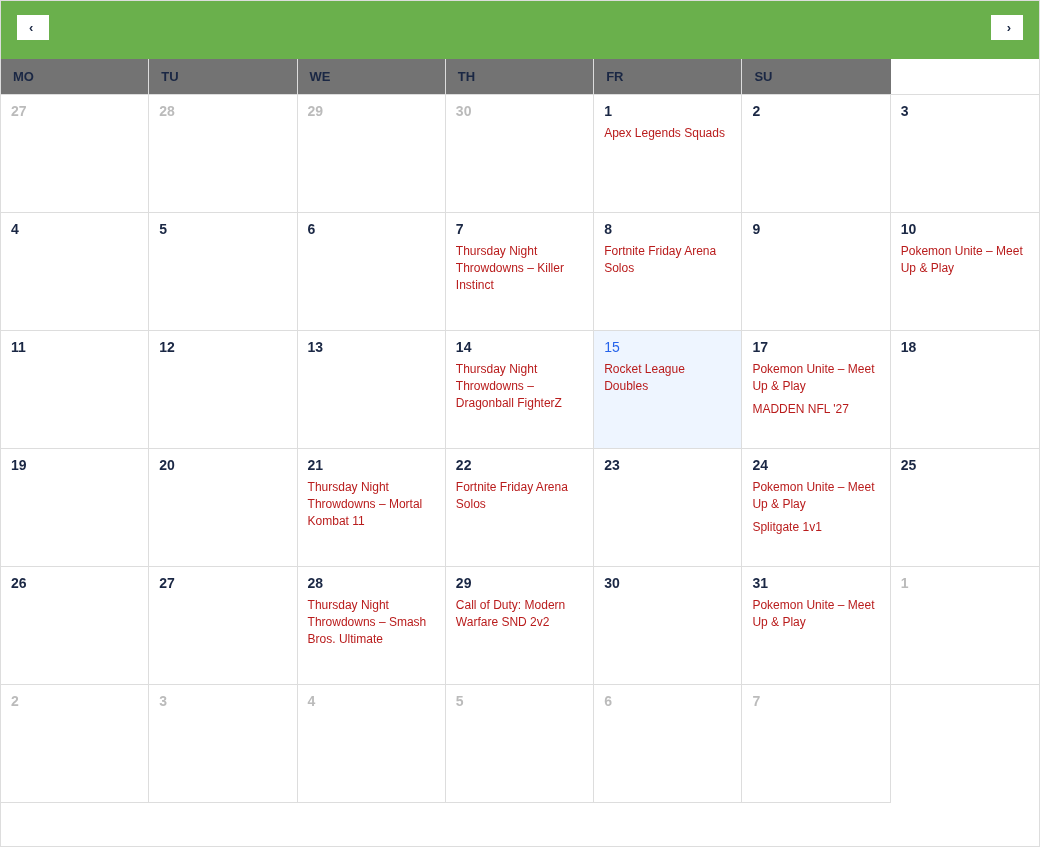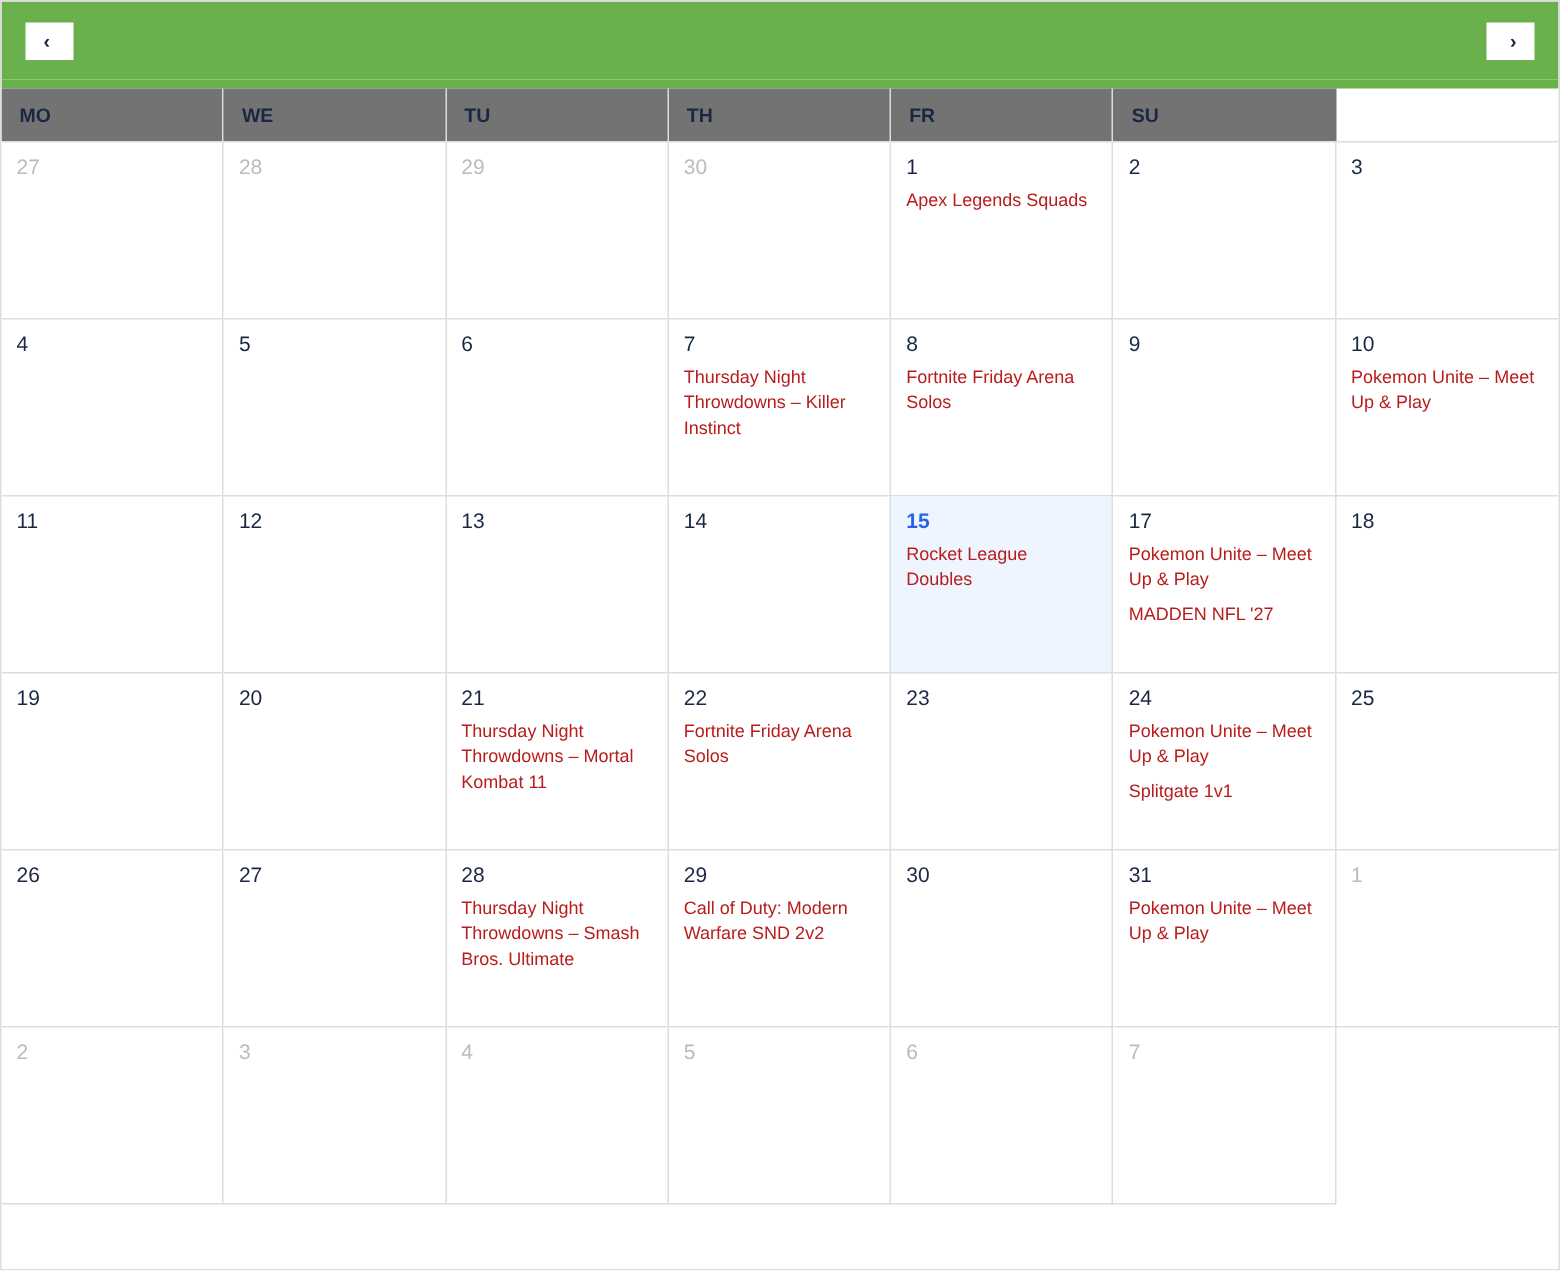--- a/index.html
+++ b/index.html
@@ -81,28 +81,28 @@
     }
     .cal-cell:nth-child(7n) { border-right: none; }
     .cal-cell.other-month .day-num {
       color: #bbb;
     }
     .cal-cell.today {
       background: #eef5ff;
     }
     .day-num {
       font-size: 14px;
-      font-weight: 400;
+      font-weight: 700;
       color: #1a2744;
       margin-bottom: 6px;
       display: block;
     }
     .day-num.today-num {
       color: #2563eb;
-      font-weight: 700;
+      font-weight: 400;
     }
     .event {
       font-size: 12px;
       color: #b91c1c;
       line-height: 1.4;
       margin-bottom: 4px;
     }
     .event + .event {
       margin-top: 6px;
     }
@@ -121,22 +121,22 @@
     <button class="nav-btn next">
       <span></span>
       <span>›</span>
     </button>
   </div>
   <div class="green-bar"></div>
 
   <div class="day-headers">
 
   <div class="day-header">MO</div>
+      <div class="day-header">TU</div>
       <div class="day-header">WE</div>
-      <div class="day-header">TU</div>
       <div class="day-header">TH</div>
       <div class="day-header">FR</div>
       <div class="day-header">SU</div>
     </div>
 
   <div class="cal-grid">
 
   <div class="cal-cell other-month">
         <span class="day-num">27</span>
       </div>
@@ -187,20 +187,21 @@
         <span class="day-num">11</span>
       </div>
       <div class="cal-cell">
         <span class="day-num">12</span>
       </div>
       <div class="cal-cell">
         <span class="day-num">13</span>
       </div>
       <div class="cal-cell">
         <span class="day-num">14</span>
+        <div class="event">Thursday Night Throwdowns – Dragonball FighterZ</div>
       </div>
       <div class="cal-cell today">
         <span class="day-num today-num">15</span>
         <div class="event">Rocket League Doubles</div>
       </div>
       <div class="cal-cell">
         <span class="day-num">17</span>
         <div class="event">Pokemon Unite – Meet Up &amp; Play</div>
         <div class="event">MADDEN NFL '27</div>
       </div>

